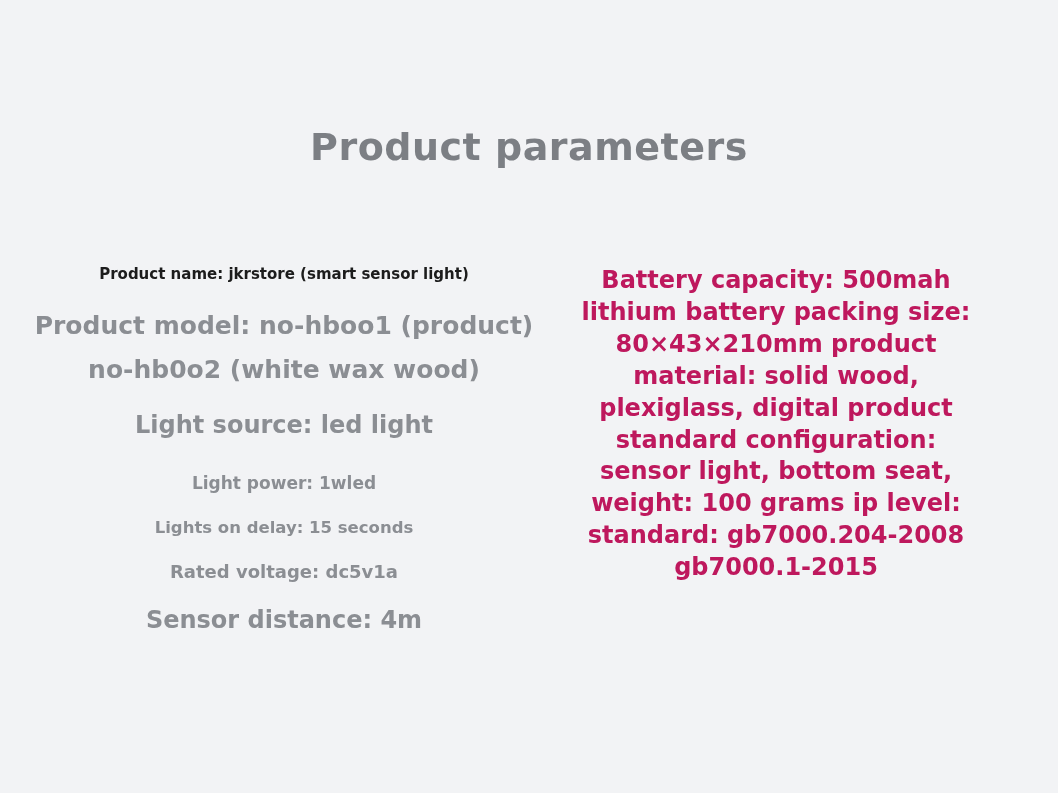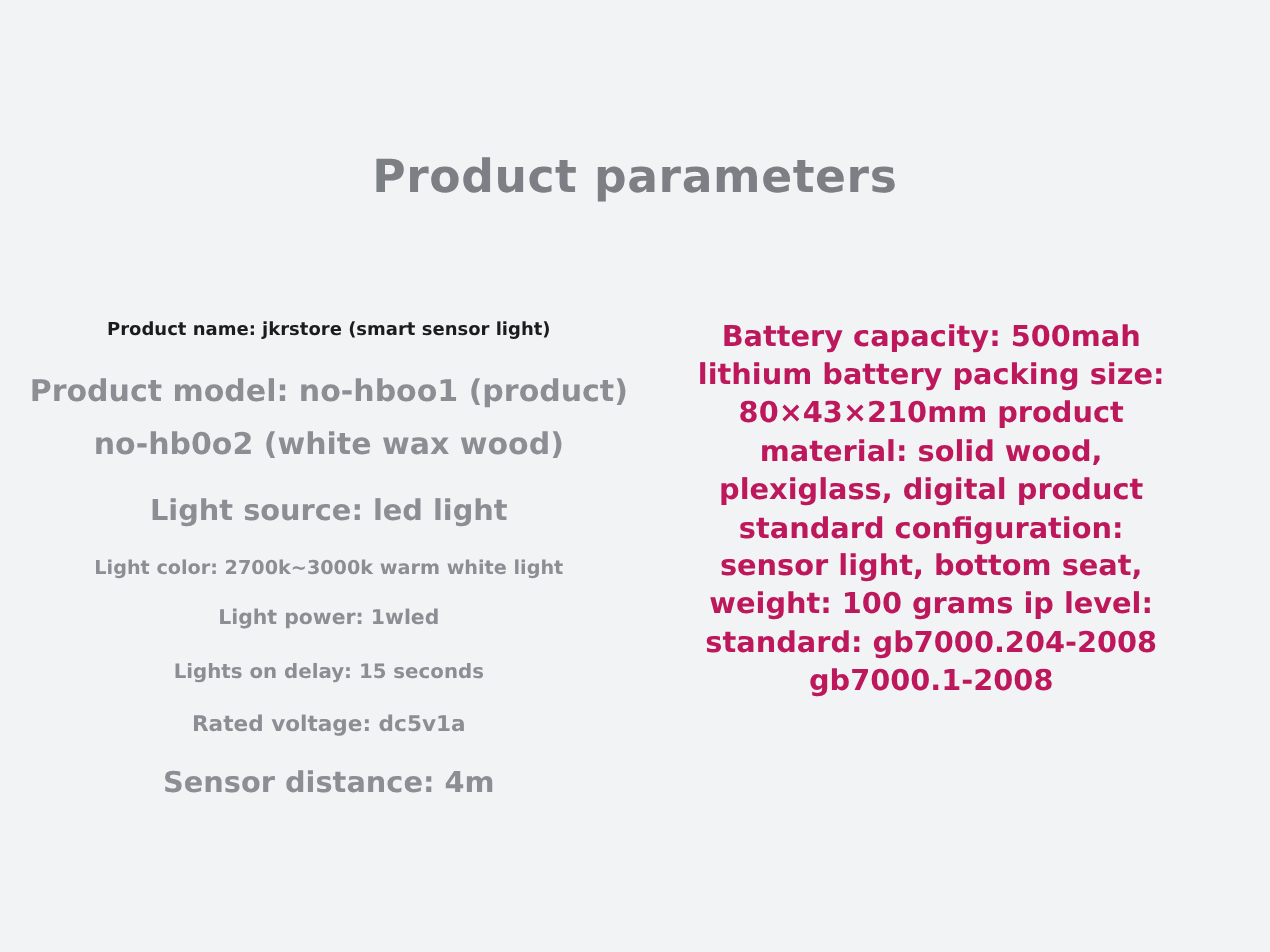--- a/index.html
+++ b/index.html
@@ -25,21 +25,21 @@
     left: 0;
     width: 1058px;
     text-align: center;
     font-size: 38px;
     font-weight: bold;
     color: #7c7f84;
     letter-spacing: 0.5px;
   }
   .col-left {
     position: absolute;
-    left: 20px;
+    left: 30px;
     top: 265px;
     width: 508px;
     text-align: center;
     color: #8b8e93;
   }
   .col-right {
     position: absolute;
     left: 546px;
     top: 265px;
     width: 460px;
@@ -77,37 +77,36 @@
   <div class="title">Product parameters</div>
 
   <div class="col-left">
     <div class="l-row s-13">Product name: jkrstore (smart sensor light)</div>
     <div class="spacer-c"></div>
     <div class="l-row s-24">Product model: no-hboo1 (product)</div>
     <div class="l-row s-24">no-hb0o2 (white wax wood)</div>
     <div class="spacer-b"></div>
     <div class="l-row s-21">Light source: led light</div>
     <div class="spacer-a"></div>
-    <div class="l-row s-15">Light color: 2700k~3000k warm white light</div>
     <div class="spacer-a"></div>
     <div class="l-row s-17">Light power: 1wled</div>
     <div class="spacer-a"></div>
     <div class="l-row s-16">Lights on delay: 15 seconds</div>
     <div class="spacer-a"></div>
     <div class="l-row s-18">Rated voltage: dc5v1a</div>
     <div class="spacer-a"></div>
     <div class="l-row s-23">Sensor distance: 4m</div>
   </div>
 
   <div class="col-right right-block">
     <div class="r1">Battery capacity: 500mah</div>
     <div class="r1">lithium battery packing size:</div>
     <div class="r1">80×43×210mm product</div>
     <div class="r1">material: solid wood,</div>
     <div class="r1">plexiglass, digital product</div>
     <div class="r1">standard configuration:</div>
     <div class="r1">sensor light, bottom seat,</div>
     <div class="r1">weight: 100 grams ip level:</div>
     <div class="r1">standard: gb7000.204-2008</div>
-    <div class="r1">gb7000.1-2008</div>
+    <div class="r1">gb7000.1-2015</div>
   </div>
 
 </div>
 
 </body></html>

